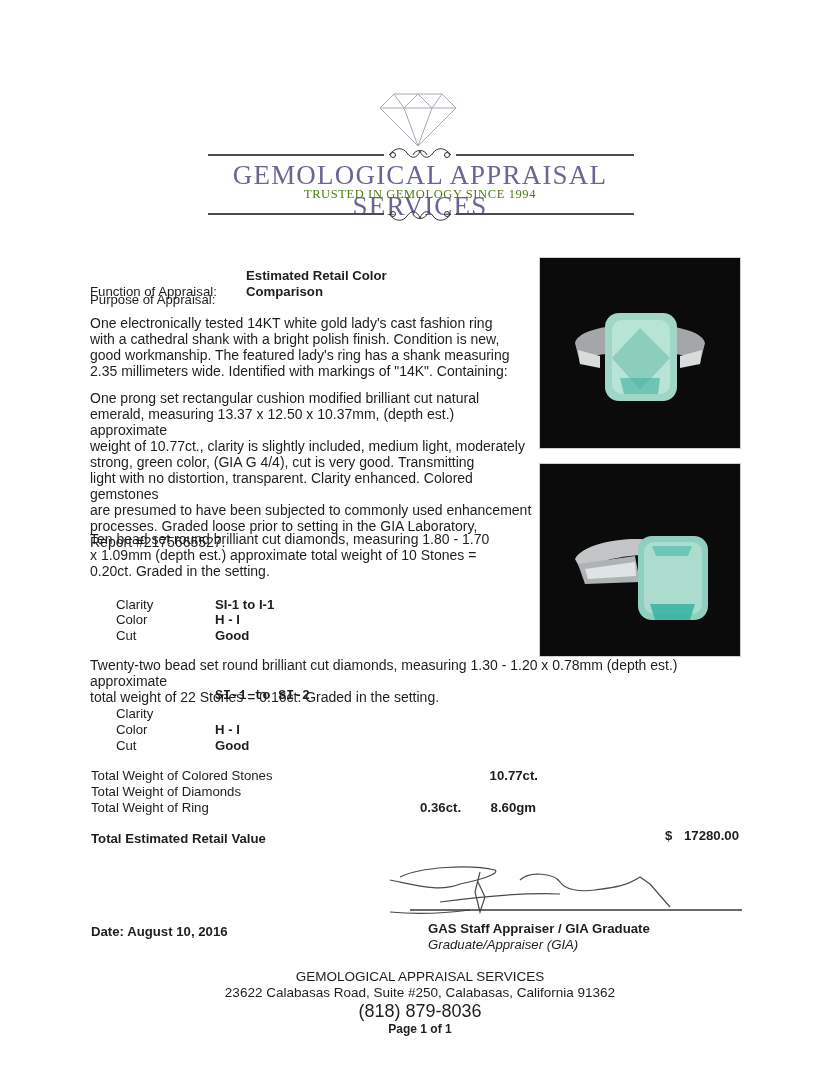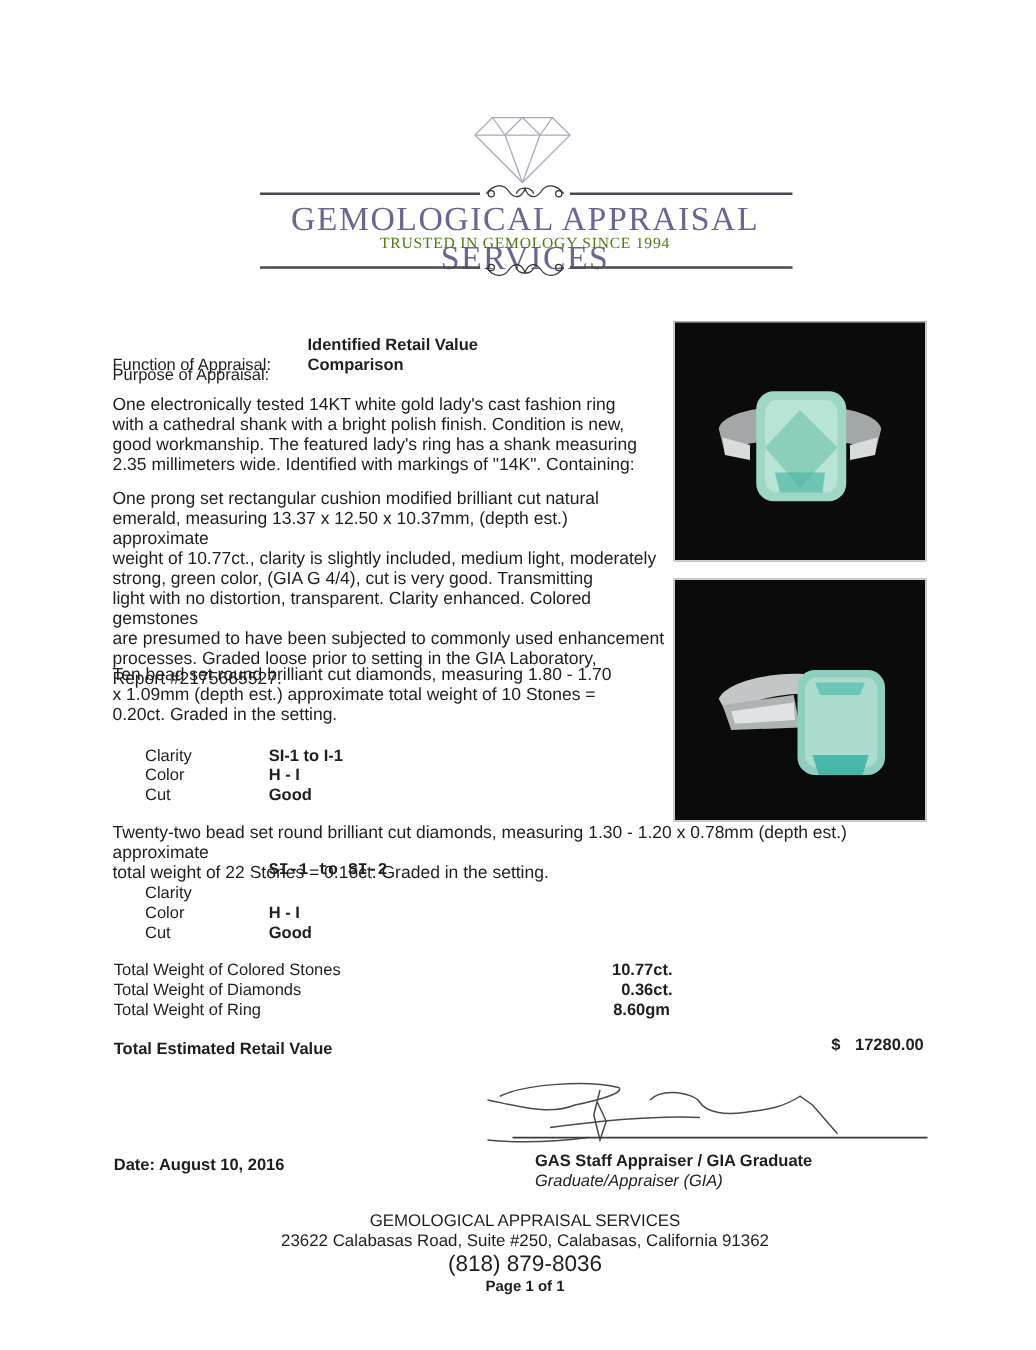--- a/index.html
+++ b/index.html
@@ -57,21 +57,21 @@
   <g fill="none" stroke="#333" stroke-width="1">
     <path d="M4,10 C10,18 18,18 22,12 C26,6 32,6 35,14 C38,6 44,6 48,12 C52,18 60,18 66,10"></path>
     <circle cx="8" cy="10" r="2.5"></circle>
       <circle cx="62" cy="10" r="2.5"></circle>
     <path d="M28,10 C30,16 40,16 42,10"></path>
   </g>
 </svg>
 <div class="abs rule" style="left:456px; top:213px; width:178px;"></div>
 
 <div class="abs label" style="left:90px; top:268px;margin-top:24px;">Purpose of Appraisal:</div>
-<div class="abs label bold" style="left:246px; top:268px;">Identified Retail Value</div>
+<div class="abs label bold" style="left:246px; top:268px;">Estimated Retail Color</div>
 <div class="abs label" style="left:90px; top:284px;">Function of Appraisal:</div>
 <div class="abs label bold" style="left:246px; top:284px;">Comparison</div>
 
 <div class="abs body-text para" style="left:90px; top:315px; width:440px;">One electronically tested 14KT white gold lady's cast fashion ring
 with a cathedral shank with a bright polish finish. Condition is new,
 good workmanship. The featured lady's ring has a shank measuring
 2.35 millimeters wide. Identified with markings of "14K".  Containing:</div>
 <div class="abs body-text para" style="left:90px; top:390px; width:445px;">One prong set rectangular cushion modified brilliant cut natural
 emerald, measuring 13.37 x 12.50 x 10.37mm, (depth est.) approximate
 weight of 10.77ct., clarity is slightly included, medium light, moderately
@@ -120,21 +120,21 @@
 <div class="abs label" style="left:116px; top:706px;">Clarity</div>
 <div class="abs label bold" style="left:215px; top:688px;font-family:Liberation Mono, monospace;">SI-1 to SI-2</div>
 <div class="abs label" style="left:116px; top:722px;">Color</div>
 <div class="abs label bold" style="left:215px; top:722px;">H - I</div>
 <div class="abs label" style="left:116px; top:738px;">Cut</div>
 <div class="abs label bold" style="left:215px; top:738px;">Good</div>
 
 <div class="abs label" style="left:91px; top:768px;">Total Weight of Colored Stones</div>
 <div class="abs label bold" style="left:420px; top:768px; width:118px; text-align:right;">10.77ct.</div>
 <div class="abs label" style="left:91px; top:784px;">Total Weight of Diamonds</div>
-<div class="abs label bold" style="left:420px; top:784px; width:118px; text-align:right;">0.36ct.</div>
+<div class="abs label bold" style="left:420px; top:800px; width:118px; text-align:left;">0.36ct.</div>
 <div class="abs label" style="left:91px; top:800px;">Total Weight of Ring</div>
 <div class="abs label bold" style="left:420px; top:800px; width:116px; text-align:right;">8.60gm</div>
 
 <div class="abs label bold" style="left:91px; top:831px;">Total Estimated Retail Value</div>
 <div class="abs label bold" style="left:665px; top:828px;">$</div>
 <div class="abs label bold" style="left:684px; top:828px;">17280.00</div>
 
 <svg class="abs" style="left:380px; top:862px;" width="370" height="60" viewBox="0 0 370 60">
   <g fill="none" stroke="#4a4a4a" stroke-width="1.2">
     <path d="M20,15 C40,5 90,2 115,8 C120,12 100,18 80,22 C60,30 40,24 10,18"></path>

